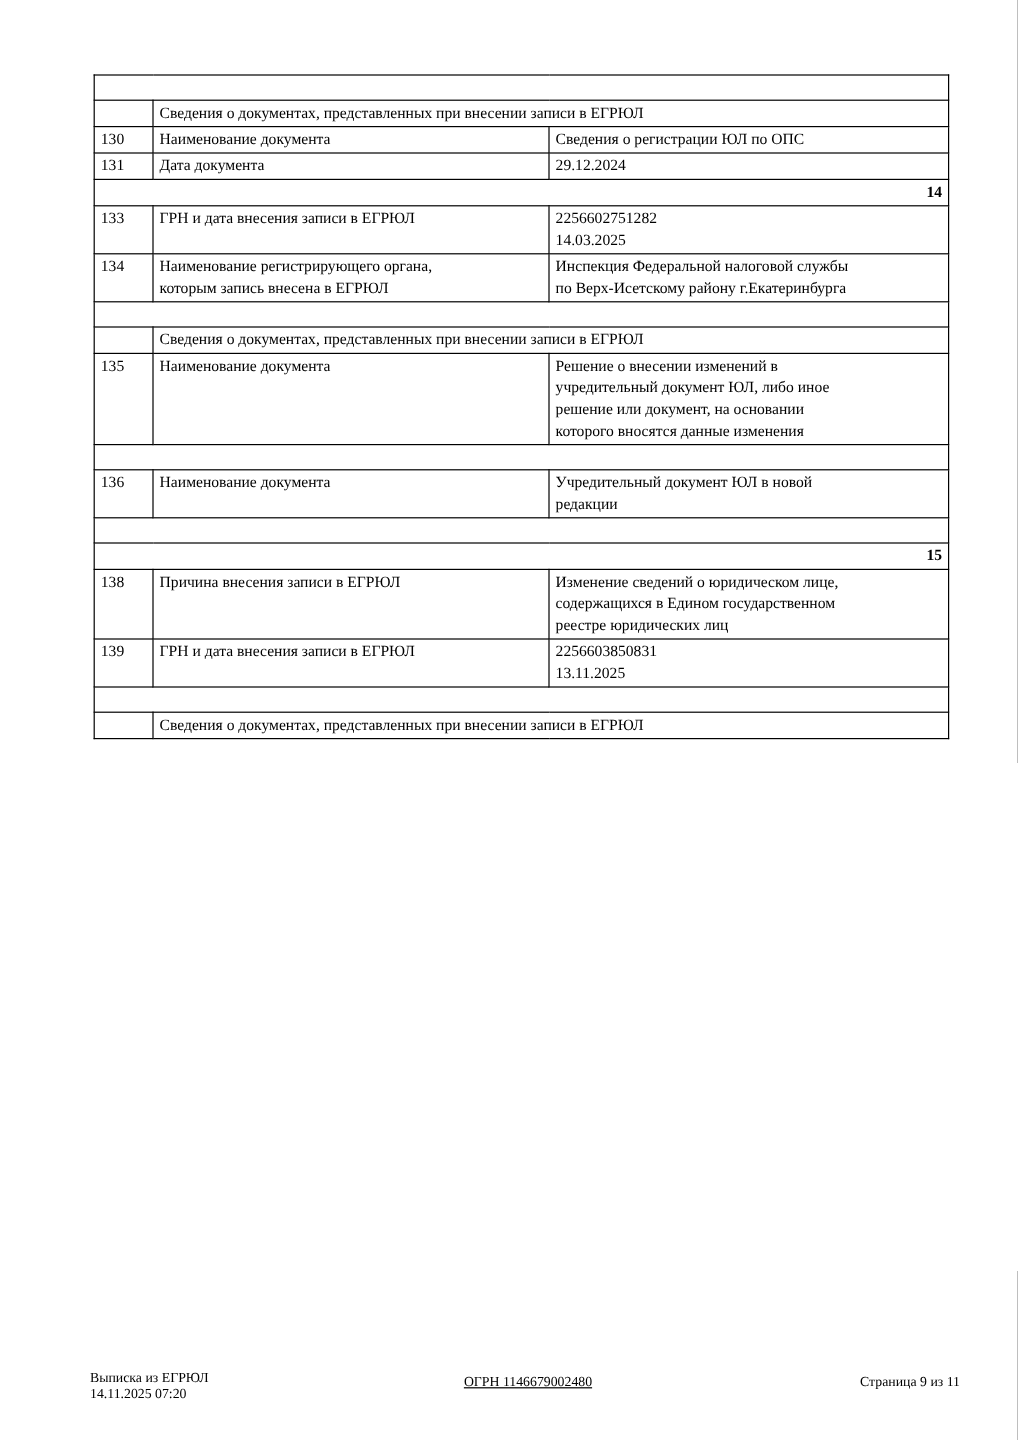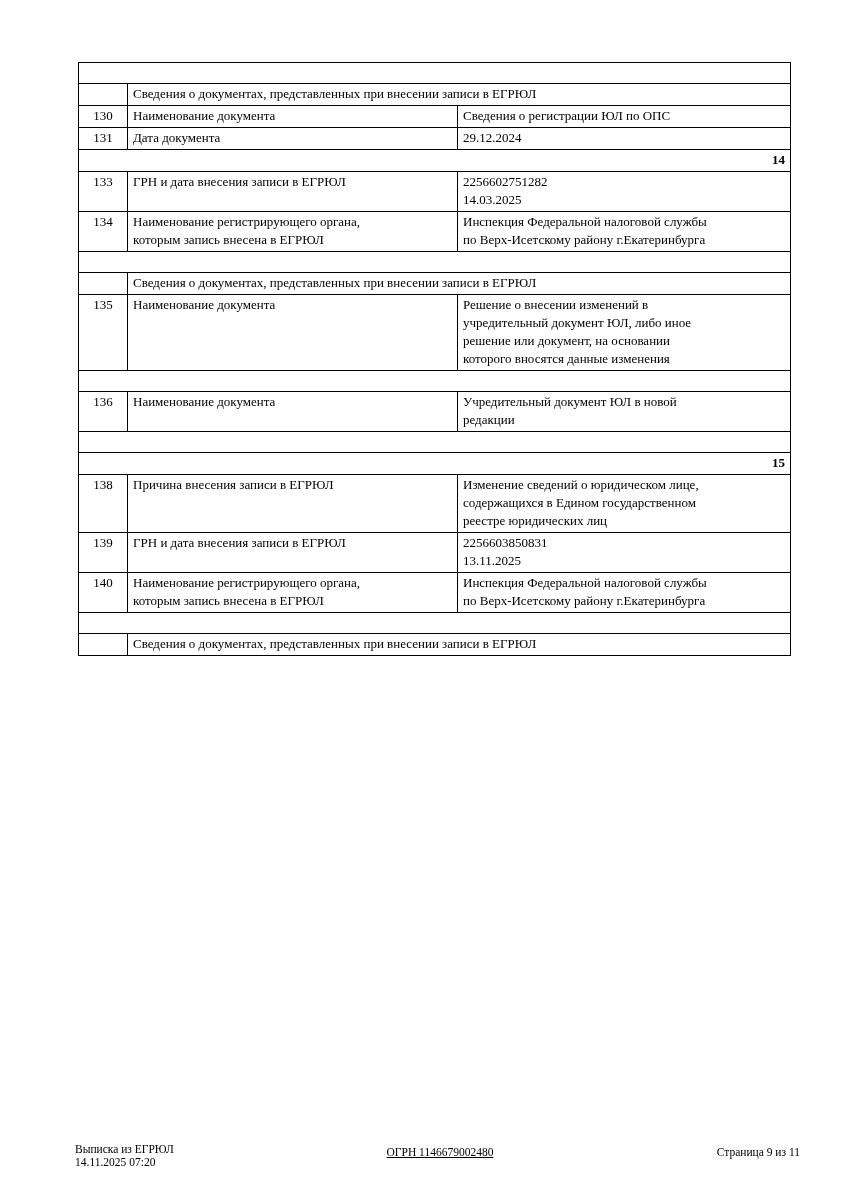--- a/index.html
+++ b/index.html
@@ -25,21 +25,21 @@
   table.egrul col.c-label { width: 330px; }
   table.egrul col.c-value { width: 333px; }
   table.egrul td {
     border: 1.5px solid #000;
     vertical-align: top;
     font-size: 13px;
     line-height: 18px;
     padding: 1px 5px 2px 5px;
     overflow: hidden;
   }
-  td.num-cell   { text-align: center; padding-left: 2px; padding-right: 2px; }
+  td.num-cell   { text-align: left; padding-left: 2px; padding-right: 2px; }
   td.label-cell { white-space: pre-line; }
   td.value-cell { white-space: pre-line; }
   td.section-cell { white-space: nowrap; }
   td.group-cell { text-align: right; font-weight: bold; }
   td.spacer-cell { height: 21px; }
   .footer {
     position: absolute;
     left: 0;
     top: 1133px;
     width: 100%;
@@ -132,27 +132,20 @@
 содержащихся в Едином государственном
 реестре юридических лиц</td>
         </tr>
         <tr>
           <td class="num-cell" colspan="1">139</td>
           <td class="label-cell" colspan="1">ГРН и дата внесения записи в ЕГРЮЛ</td>
           <td class="value-cell" colspan="1">2256603850831
 13.11.2025</td>
         </tr>
         <tr>
-          <td class="num-cell" colspan="1">140</td>
-          <td class="label-cell" colspan="1">Наименование регистрирующего органа,
-которым запись внесена в ЕГРЮЛ</td>
-          <td class="value-cell" colspan="1">Инспекция Федеральной налоговой службы
-по Верх-Исетскому району г.Екатеринбурга</td>
-        </tr>
-        <tr>
           <td class="spacer-cell" colspan="3"></td>
         </tr>
         <tr>
           <td class="num-cell" colspan="1"></td>
           <td class="section-cell" colspan="2">Сведения о документах, представленных при внесении записи в ЕГРЮЛ</td>
         </tr>
       </tbody>
   </table>
 
   <div class="footer">

